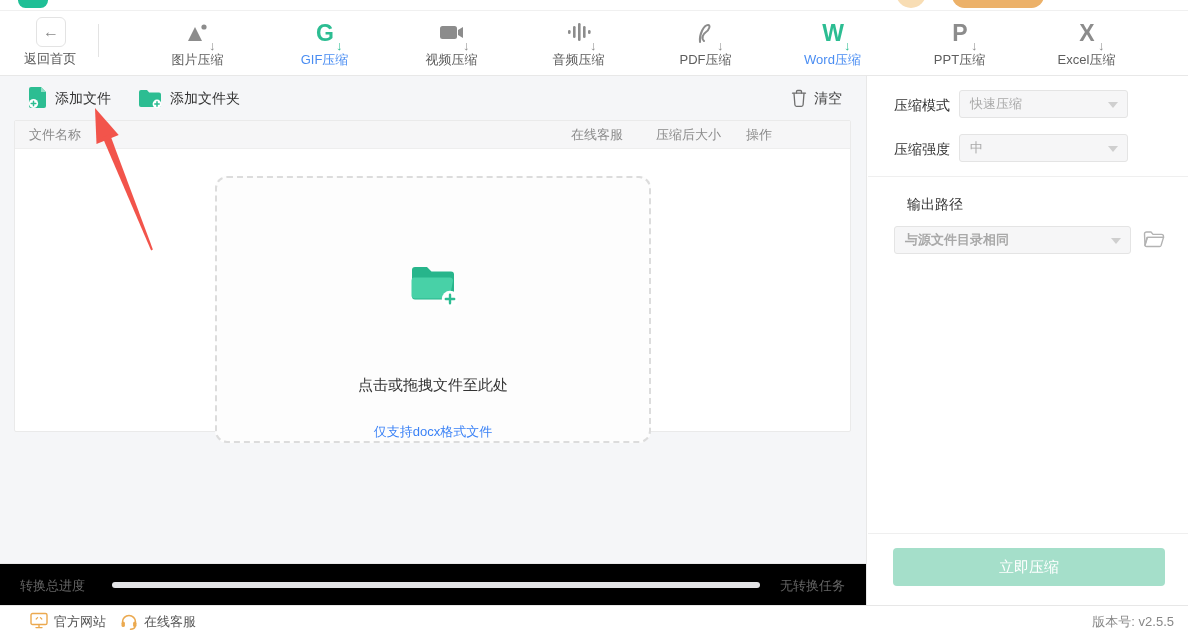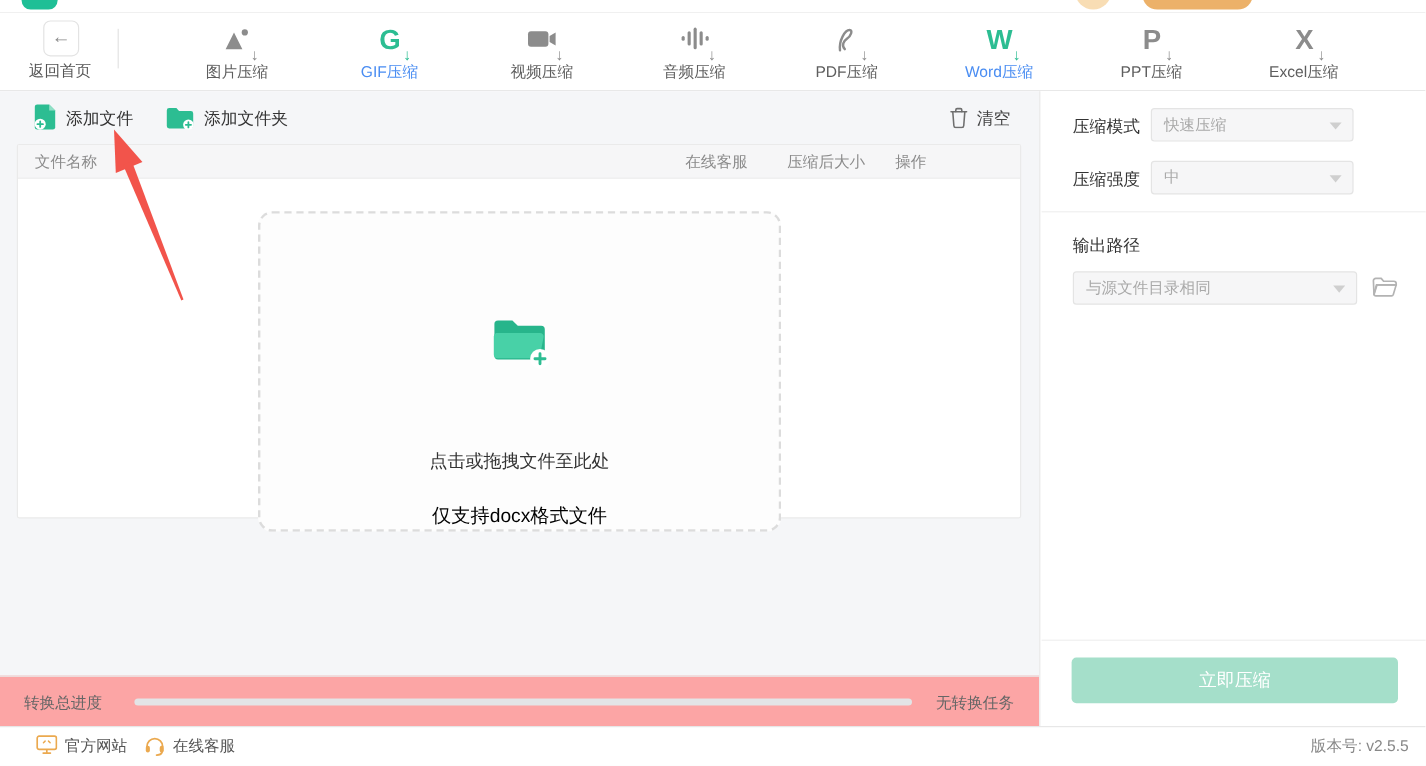--- a/index.html
+++ b/index.html
@@ -43,40 +43,40 @@
   .col-name{flex:1;}
   .col-orig{width:85px;}
   .col-after{width:90px;}
   .col-status{width:190px;}
   .col-op{width:104px;}
 
   .dropzone{position:absolute;left:200px;top:55px;width:436px;height:267px;border:2px dashed #dcdcdc;border-radius:12px;
             background:#fdfdfd;display:flex;flex-direction:column;align-items:center;box-sizing:border-box;cursor:pointer;justify-content:space-between;}
   .dz-folder{margin-top:84px;}
   .dz-title{font-size:15px;color:#333;margin-top:58px;}
-  .dz-sub{font-size:16px;color:#000000;margin-top:24px;}
-
-  .progress-row{position:absolute;left:0;top:487px;width:866px;height:42px;background:#fca5a5;border-top:1px solid #e9e9e9;box-sizing:border-box;}
+  .dz-sub{font-size:13px;color:#3b82f6;margin-top:24px;}
+
+  .progress-row{position:absolute;left:0;top:487px;width:866px;height:42px;background:#000000;border-top:1px solid #e9e9e9;box-sizing:border-box;}
   .progress-label{position:absolute;left:20px;top:13px;font-size:13px;color:#666;}
   .progress-track{position:absolute;left:112px;top:18px;width:648px;height:6px;border-radius:3px;background:#e3e4e6;overflow:hidden;}
   .progress-fill{height:100%;border-radius:3px;background:#2cbd92;width:0;}
   .progress-status{position:absolute;right:21px;top:13px;font-size:13px;color:#666;}
 
   
   .right-panel{position:absolute;left:866px;top:76px;width:322px;height:529px;background:#fff;border-left:1px solid #e8e8e8;box-sizing:border-box;}
   .setting-label{position:absolute;font-size:14px;color:#333;}
   .lbl-mode{left:27px;top:21px;}
   .lbl-strength{left:27px;top:65px;}
-  .lbl-output{left:27px;top:120px;}
+  .lbl-output{left:40px;top:120px;}
   .sel{position:absolute;height:28px;background:#f6f6f7;border:1px solid #e4e4e4;border-radius:3px;display:flex;align-items:center;
        padding:0 27px 0 10px;font-size:13px;color:#a9a9a9;box-sizing:border-box;cursor:pointer;}
   .sel .chev{position:absolute;right:9px;top:11px;width:0;height:0;border-left:5px solid transparent;border-right:5px solid transparent;border-top:6px solid #cfcfcf;}
   .sel-mode{left:92px;top:14px;width:169px;}
   .sel-strength{left:92px;top:58px;width:169px;}
-  .sel-output{left:27px;top:150px;width:237px;}
+  .sel-output{left:27px;top:150px;width:237px;font-weight:bold;}
   .rp-divider{position:absolute;left:1px;top:100px;width:321px;height:1px;background:#efefef;}
   .rp-divider2{position:absolute;left:1px;top:457px;width:321px;height:1px;background:#efefef;}
   .folder-pick{position:absolute;left:276px;top:154px;cursor:pointer;}
   .compress-btn{position:absolute;left:26px;top:472px;width:272px;height:38px;border-radius:4px;background:#a5dfca;color:#fff;
                 font-size:15px;display:flex;align-items:center;justify-content:center;cursor:pointer;}
 
   
   .footer{position:absolute;left:0;top:605px;width:1188px;height:33px;background:#fff;border-top:1px solid #e7e7e7;box-sizing:border-box;}
   .f-item{position:absolute;top:0;height:32px;display:flex;align-items:center;gap:6px;font-size:13px;color:#555;cursor:pointer;}
   .f-site{left:30px;}

